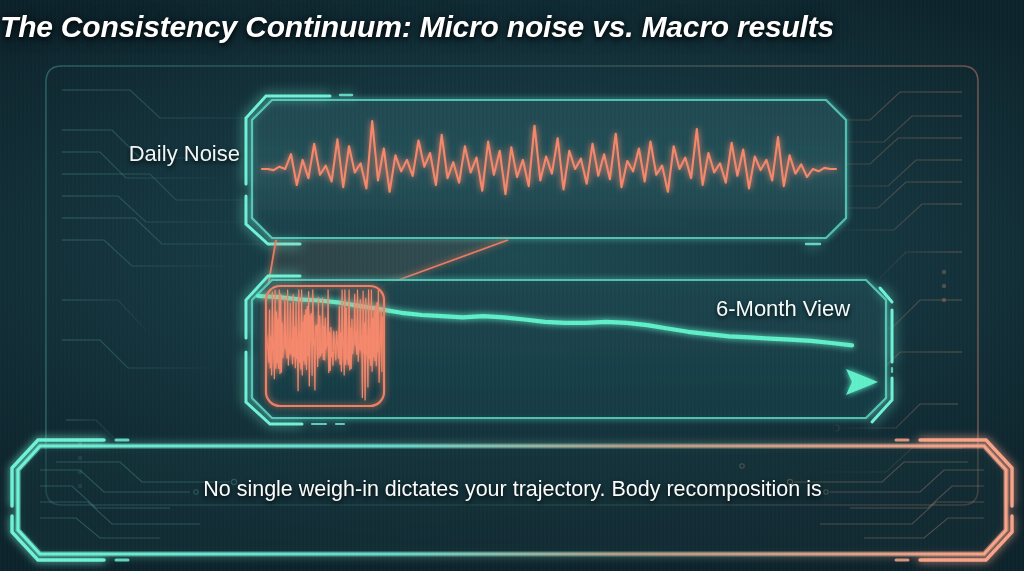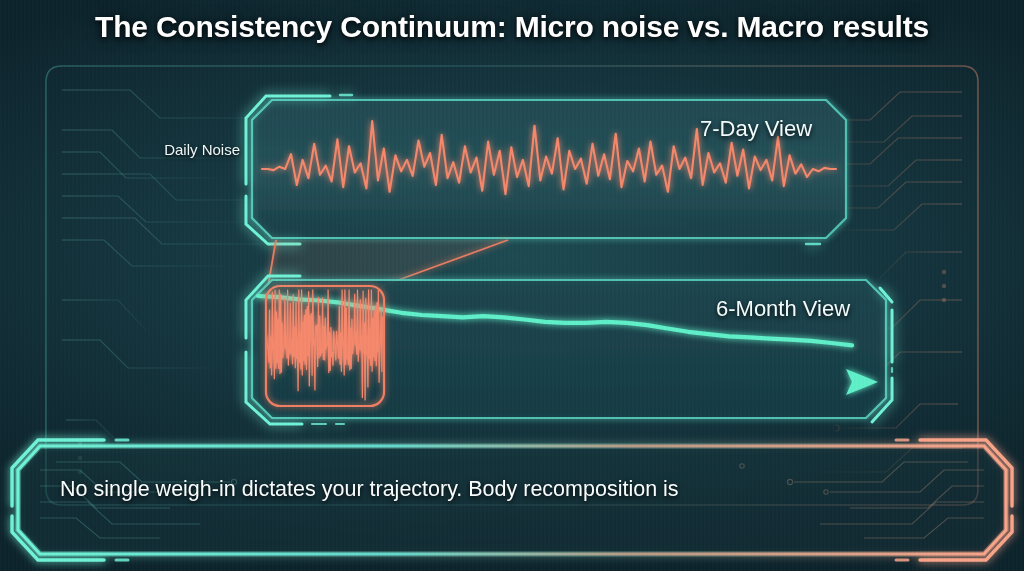--- a/index.html
+++ b/index.html
@@ -16,51 +16,52 @@
   }
   
   #stage:after{
     content:""; position:absolute; inset:0; pointer-events:none;
     background:repeating-linear-gradient(90deg, rgba(255,255,255,.012) 0 2px, rgba(0,0,0,.012) 2px 4px);
   }
   .svgfull{ position:absolute; inset:0; width:1024px; height:571px; }
 
   
   #title{
-    position:absolute; top:10px; left:0; width:1024px; text-align:center;
+    position:absolute; top:10px; left:0; width:1024px; text-align:left;
     font-size:30px; font-weight:bold; color:#ffffff; letter-spacing:-.2px;
     text-shadow:0 2px 5px rgba(0,0,0,.85), 0 0 16px rgba(0,0,0,.6);
     z-index:30;
+    font-style:italic;
   }
 
   
   .sidelabel{ position:absolute; text-align:right; z-index:30; }
   .sidelabel .l1{
     font-size:21px; font-weight:bold; color:#fff;
     text-shadow:0 2px 4px rgba(0,0,0,.85); line-height:1.25;
   }
   .sidelabel .l2{
-    font-size:15px; color:#eef6f6; line-height:1.3;
+    font-size:22px; color:#eef6f6; line-height:1.3;
     text-shadow:0 2px 4px rgba(0,0,0,.85);
   }
   #micro-label{ left:50px; top:140px; width:190px; }
   #macro-label{ left:30px; top:310px; width:210px; }
 
   
   .viewtag{
     position:absolute; z-index:30; font-size:22px; color:#f2fbfb;
     text-shadow:0 2px 5px rgba(0,0,0,.9);
   }
   #tag-7day{ left:700px; top:116px; }
   #tag-6month{ left:716px; top:296px; }
 
   
   #caption{
     position:absolute; left:60px; top:474px; width:905px; z-index:30;
-    color:#fafdfd; font-size:21.5px; line-height:1.42;
+    text-align:center; color:#fafdfd; font-size:21.5px; line-height:1.42;
     text-shadow:0 2px 5px rgba(0,0,0,.9);
   }
   #caption div{ white-space:nowrap; }
 </style>
 </head>
 <body>
 
 <div id="stage">
 
   <svg class="svgfull" viewBox="0 0 1024 571">
@@ -181,21 +182,20 @@
     </g>
 
     <g clip-path="url(#microClip)">
       <polyline id="microWave" fill="none" stroke="#f5886c" stroke-width="2.1" stroke-linejoin="round" stroke-linecap="round" filter="url(#glowCoral)" points="262.0,169.0 267.8,169.0 273.6,170.1 279.4,166.7 285.2,169.0 291.0,154.2 296.8,185.0 302.6,159.9 308.4,178.1 314.2,143.9 320.0,174.7 325.8,165.6 331.6,181.5 337.4,139.4 343.2,187.2 349.0,146.2 354.8,172.4 360.6,163.3 366.4,188.4 372.2,121.1 378.0,180.4 383.8,148.5 389.6,191.8 395.4,155.3 401.2,171.3 406.9,159.9 412.7,175.8 418.5,140.5 424.3,166.7 430.1,153.0 435.9,185.0 441.7,134.8 447.5,178.1 453.3,162.2 459.1,182.7 464.9,146.2 470.7,172.4 476.5,157.6 482.3,190.7 488.1,141.6 493.9,174.7 499.7,150.8 505.5,194.1 511.3,147.3 517.1,177.0 522.9,159.9 528.7,186.1 534.5,125.7 540.3,180.4 546.1,156.5 551.9,173.6 557.7,138.2 563.5,189.5 569.3,150.8 575.1,169.0 580.9,158.7 586.7,183.8 592.5,143.9 598.3,175.8 604.1,154.2 609.9,179.3 615.7,133.7 621.5,187.2 627.3,161.0 633.1,171.3 638.9,148.5 644.7,181.5 650.5,141.6 656.3,174.7 662.1,165.6 667.9,191.8 673.7,146.2 679.5,169.0 685.3,157.6 691.1,178.1 696.8,129.1 702.6,185.0 708.4,153.0 714.2,172.4 720.0,163.3 725.8,182.7 731.6,142.8 737.4,175.8 743.2,149.6 749.0,188.4 754.8,156.5 760.6,170.1 766.4,159.9 772.2,180.4 778.0,137.1 783.8,186.1 789.6,155.3 795.4,173.6 801.2,164.4 807.0,177.0 812.8,169.0 818.6,171.3 824.4,167.9 830.2,169.0 836.0,169.0"></polyline>
     </g>
   </svg>
 
   <div class="sidelabel" id="micro-label">
     <div class="l2">Daily Noise</div>
   </div>
-  <div class="viewtag" id="tag-7day">7-Day View</div>
 
   <svg class="svgfull" viewBox="0 0 1024 571">
     <g stroke="#f07f63" stroke-width="1.8" fill="none" opacity=".95" filter="url(#glowCoral)">
       <path d="M 276 240 L 268 286"></path>
       <path d="M 508 240 L 382 286"></path>
     </g>
     <path d="M 276 240 L 508 240 L 382 286 L 268 286 Z" fill="#f07f63" opacity=".10"></path>
   </svg>
 
   <svg class="svgfull" viewBox="0 0 1024 571">

